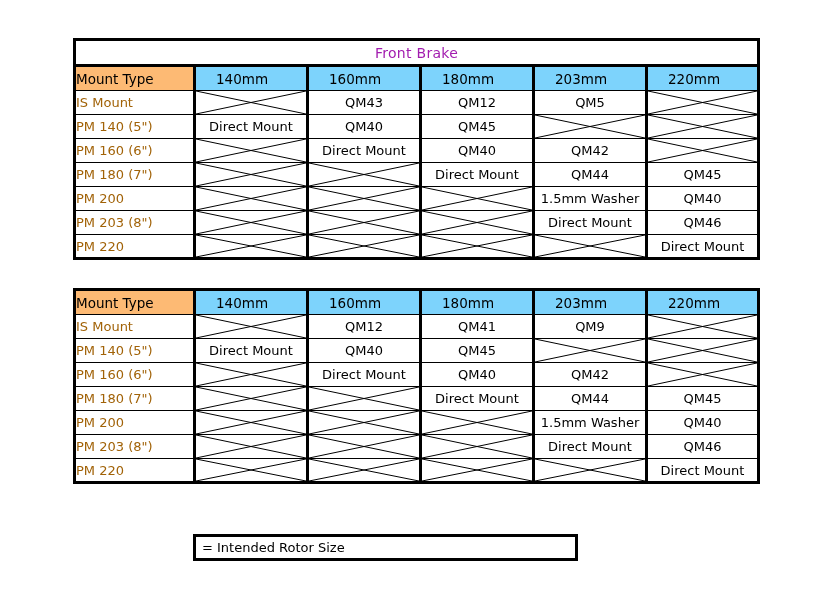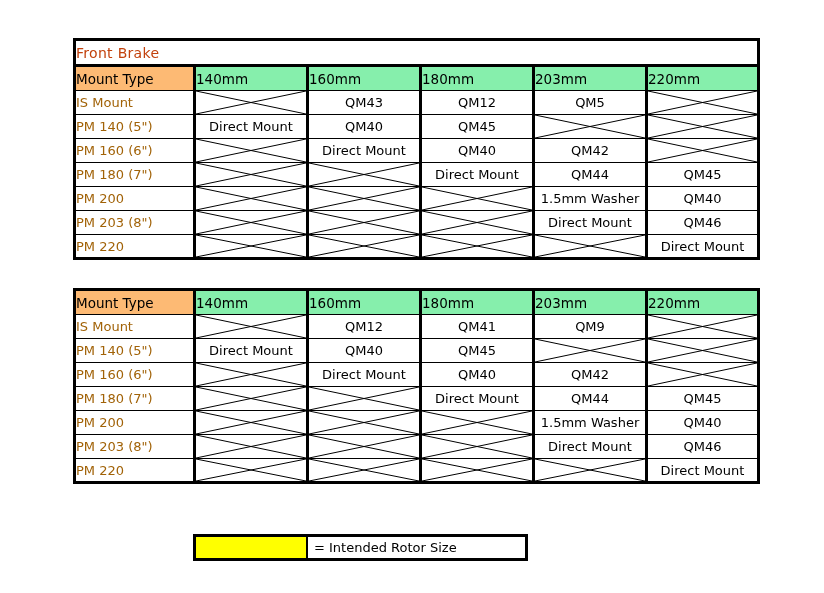--- a/index.html
+++ b/index.html
@@ -37,39 +37,41 @@
     margin: 0;
     height: 24px;
     box-sizing: border-box;
     vertical-align: middle;
     font-weight: normal;
   }
 
   
   .title-cell {
     height: 26px !important;
+    text-align: center;
     font-size: 14px;
     font-weight: bold;
     letter-spacing: .3px;
-    color: #c2410c;
+    color: #a21caf;
     border-bottom: 3px solid #000000 !important;
     background: #ffffff;
   }
 
   
   .hdr {
     height: 25px !important;
     font-size: 13.5px;
     font-weight: bold;
     text-align: left;
     padding-left: 5px;
     border-bottom: 1.5px solid #000000 !important;
   }
   .hdr.yellow {
-    background: #86efac;
+    background: #7dd3fc;
+    padding-left: 20px;
   }
   .hdr.mount {
     background: #fdba74;
     border-right: 3px solid #000000 !important;
   }
 
   
   .rowhead {
     font-size: 13px;
     text-align: left;
@@ -98,27 +100,28 @@
     width: 100%;
     height: 100%;
     display: block;
   }
 
   
   .legend {
     position: absolute;
     left: 193px;
     top: 534px;
-    width: 335px;
+    width: 385px;
     height: 27px;
     border: 3px solid #000000;
     box-sizing: border-box;
     background: #ffffff;
     display: flex;
     align-items: stretch;
+    flex-direction: column;
   }
   .legend-swatch {
     width: 112px;
     background: #FFFF00;
     border-right: 2px solid #000000;
     box-sizing: border-box;
   }
   .legend-label {
     flex: 1;
     display: flex;

